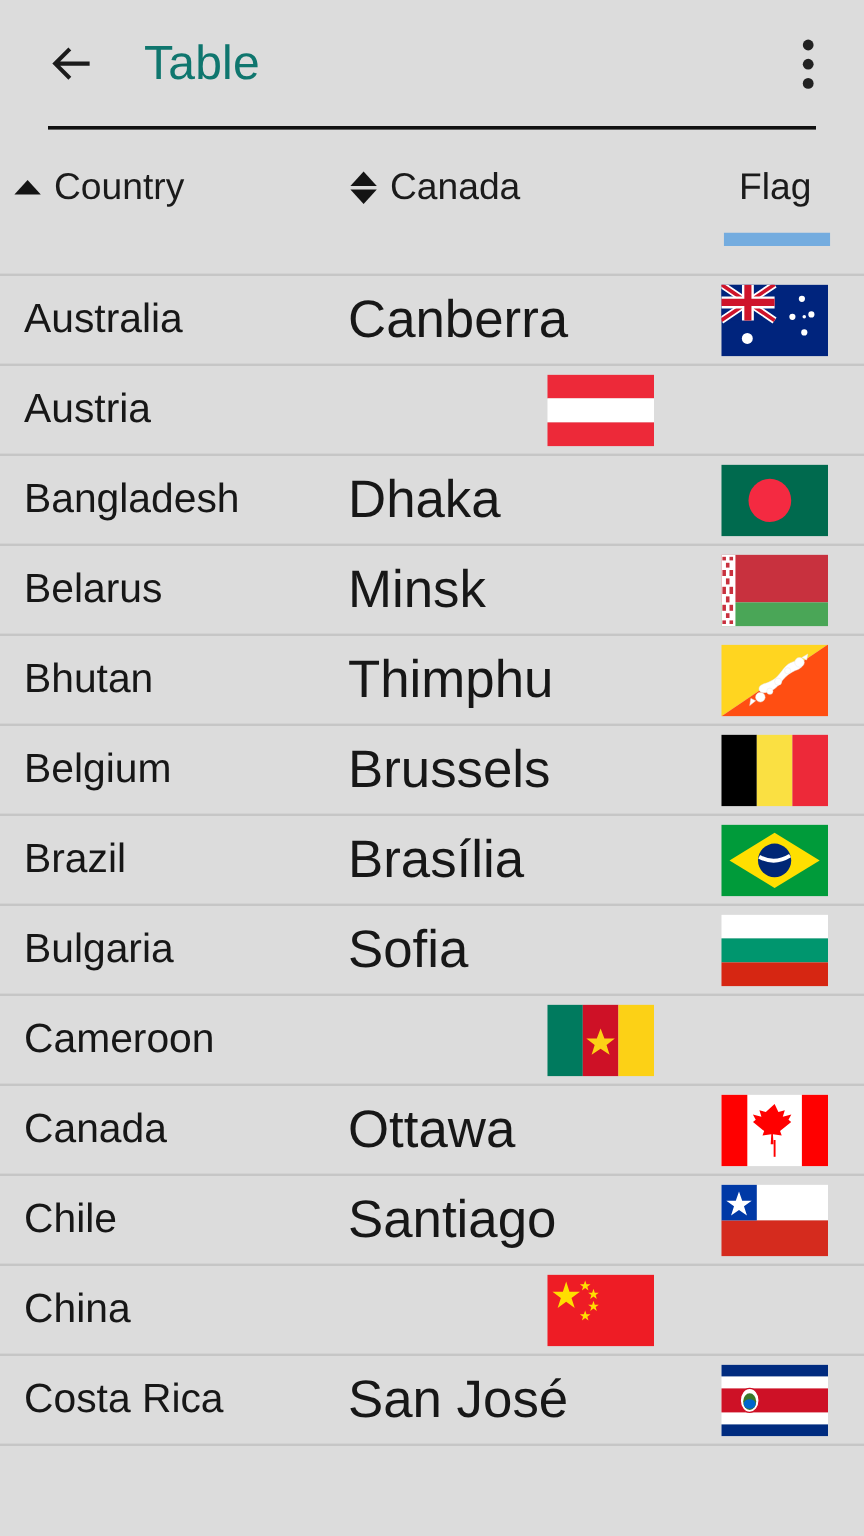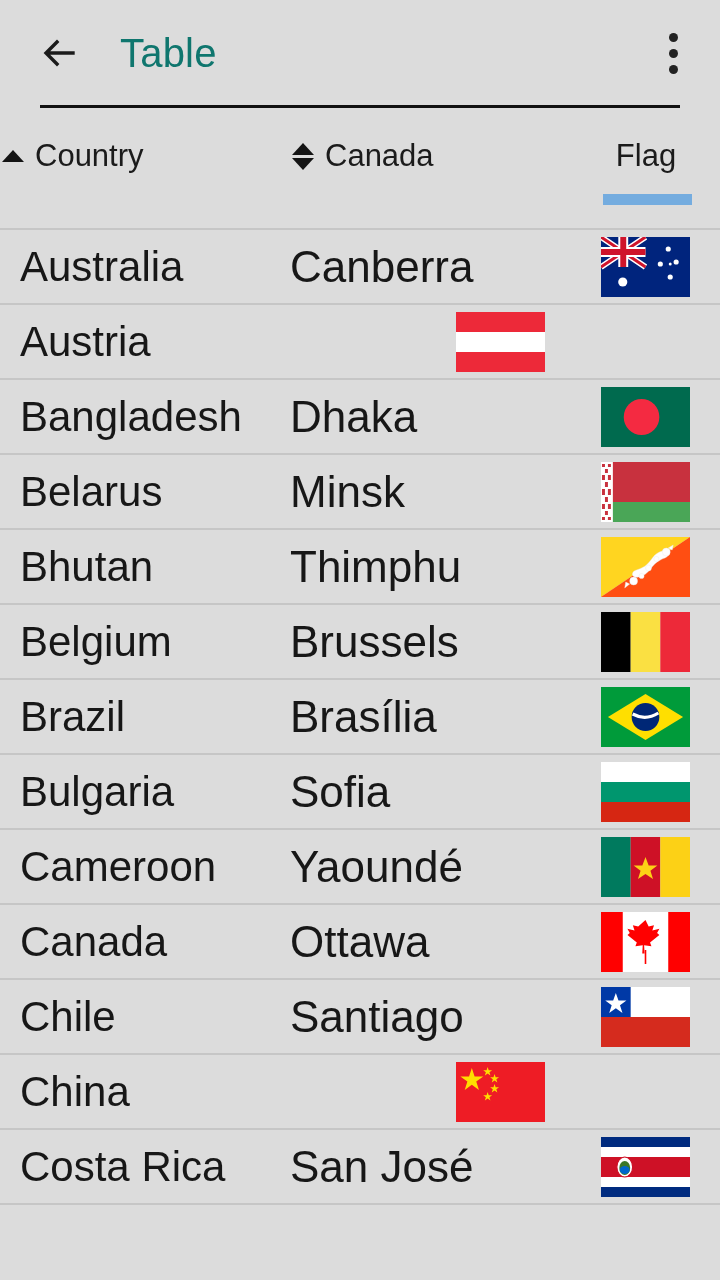--- a/index.html
+++ b/index.html
@@ -87,21 +87,21 @@
     height: 76px;
     background: #dcdcdc;
     position: relative;
   }
   .ch {
     display: flex;
     align-items: center;
     height: 100%;
     cursor: pointer;
   }
-  .ch-country { width: 290px; padding-left: 0; box-sizing: border-box; }
+  .ch-country { width: 290px; padding-left: 10px; box-sizing: border-box; }
   .ch-capital { width: 290px; padding-left: 0px; box-sizing: border-box; }
   .ch-flag {
     flex: 1;
     justify-content: center;
     padding-right: 8px;
     box-sizing: border-box;
   }
   .ch-label {
     font-size: 31px;
     color: #1b1b1b;
@@ -155,21 +155,21 @@
     align-items: center;
     height: 75px;
     border-bottom: 2px solid #c6c6c6;
     background: #dcdcdc;
     box-sizing: border-box;
   }
   .cell-country {
     width: 290px;
     padding-left: 20px;
     box-sizing: border-box;
-    font-size: 42px;
+    font-size: 34px;
     color: #171717;
     white-space: nowrap;
     overflow: hidden;
   }
   .cell-capital {
     width: 290px;
     box-sizing: border-box;
     font-size: 44px;
     color: #171717;
     white-space: nowrap;
@@ -394,21 +394,20 @@
           <rect width="90" height="20" fill="#ffffff"></rect>
           <rect y="20" width="90" height="20" fill="#00966e"></rect>
           <rect y="40" width="90" height="20" fill="#d62612"></rect>
         </svg>
       </span>
     </div>
   </div>
 
   <div class="row">
     <div class="cell-country">Cameroon</div>
-    <div class="cell-capital">Yaoundé</div>
     <div class="cell-flag">
       <span class="flagbox">
         <svg viewBox="0 0 90 60" preserveAspectRatio="none">
           <rect width="30" height="60" fill="#007a5e"></rect>
           <rect x="30" width="30" height="60" fill="#ce1126"></rect>
           <rect x="60" width="30" height="60" fill="#fcd116"></rect>
           <polygon fill="#fcd116" points="45,20 48.2,28.4 57,28.4 50,33.8 52.6,42 45,37 37.4,42 40,33.8 33,28.4 41.8,28.4"></polygon>
         </svg>
       </span>
     </div>

